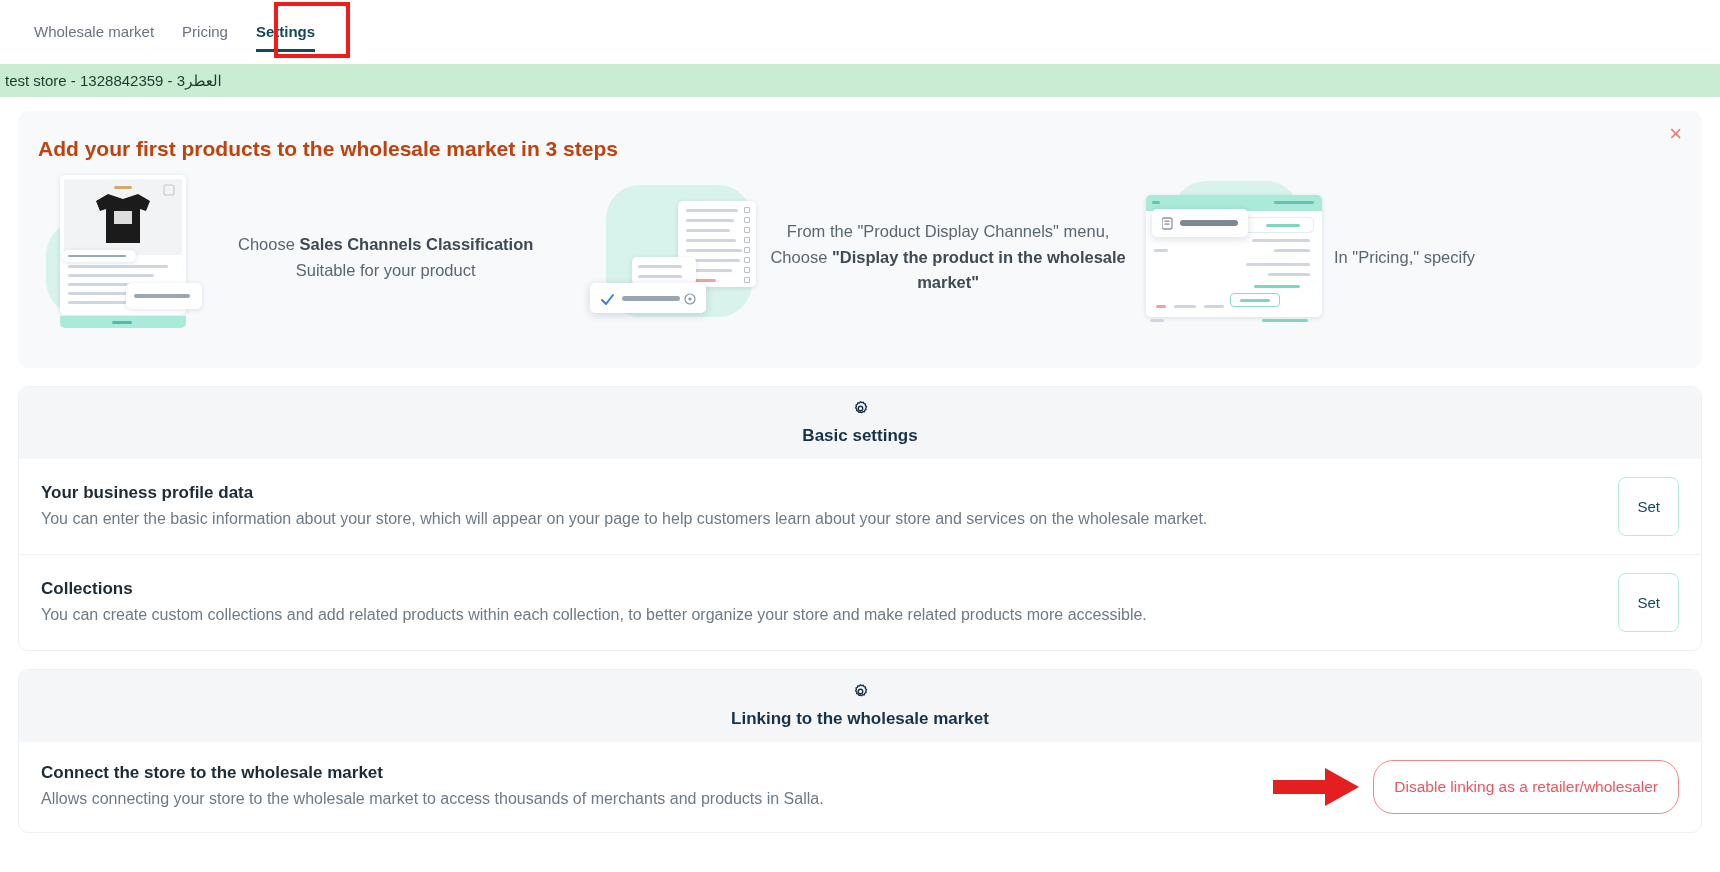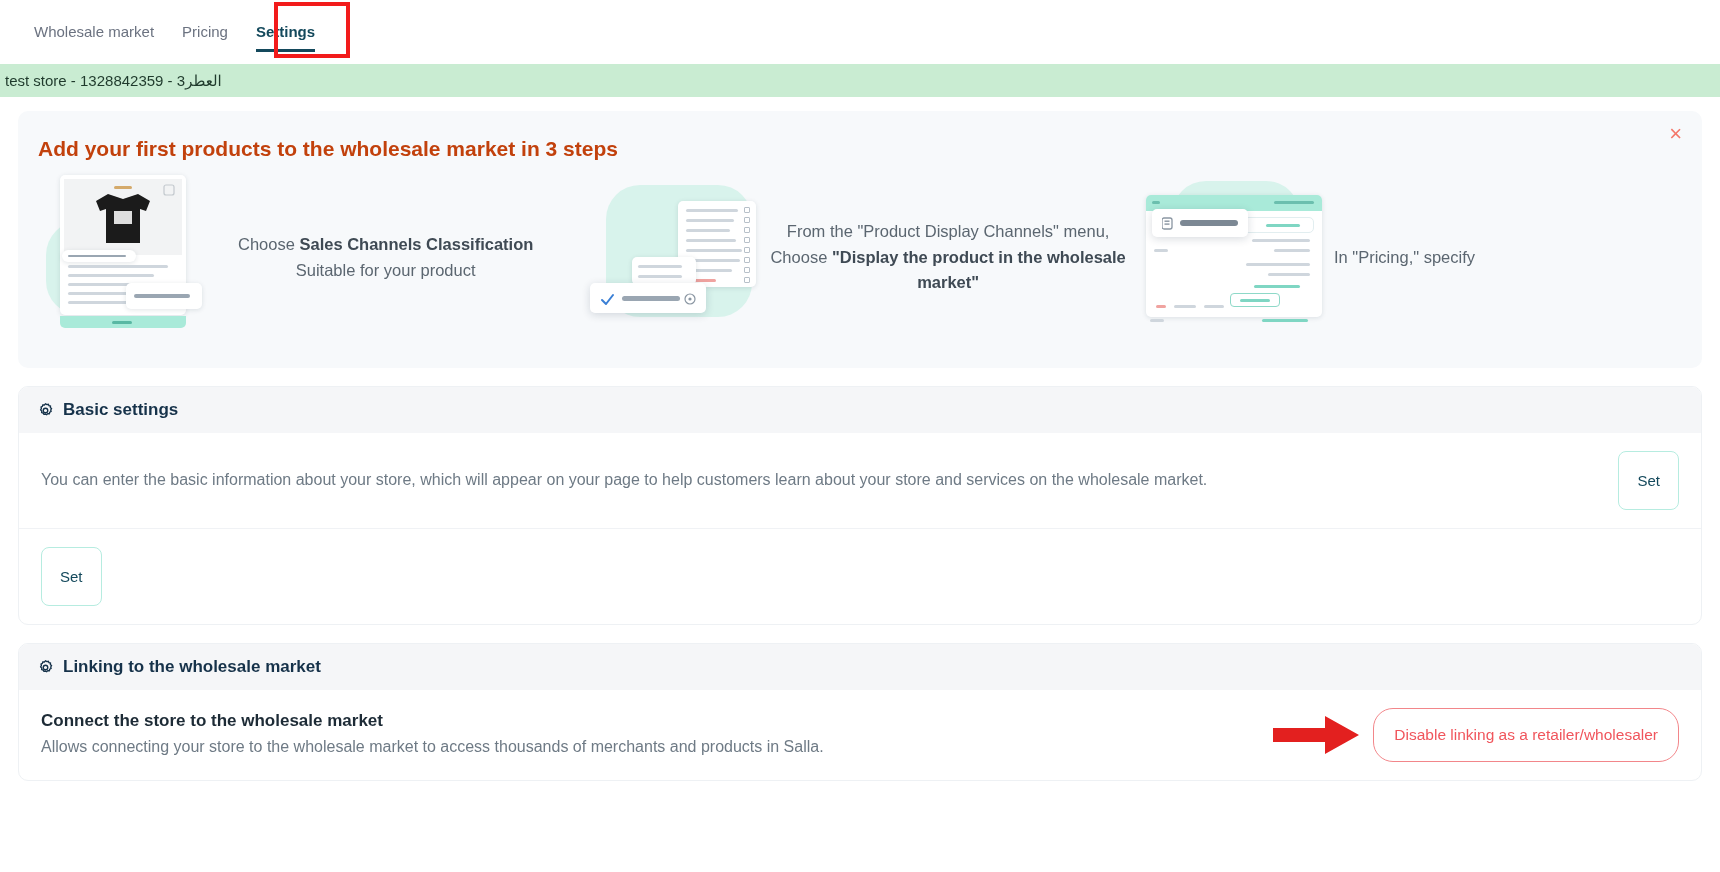--- a/index.html
+++ b/index.html
@@ -163,20 +163,21 @@
   }
   .panel-header {
     background: #f5f6f8;
     padding: 13px 18px;
     display: flex;
     align-items: center;
     gap: 9px;
     font-size: 17px;
     font-weight: 700;
     color: #16324a;
+    flex-direction: column;
   }
   .gear {
     width: 17px; height: 17px;
     display: inline-block;
     flex: none;
   }
   .panel-row {
     display: flex;
     align-items: center;
     padding: 18px 22px;
@@ -374,26 +375,31 @@
         <svg width="17" height="17" viewBox="0 0 24 24" fill="none" stroke="#16324a" stroke-width="1.9">
           <circle cx="12" cy="12" r="3.2"></circle>
           <path d="M12 2.5l1.8 1.2 2.1-.5 1 1.9 2.1.6-.1 2.2 1.6 1.5-1.1 1.9.5 2.1-1.9 1-.6 2.1-2.2-.1-1.5 1.6-1.9-1.1-2.1.5-1-1.9-2.1-.6.1-2.2-1.6-1.5 1.1-1.9-.5-2.1 1.9-1 .6-2.1 2.2.1z"></path>
         </svg>
       </span>
       <span>Basic settings</span>
     </div>
 
     <div class="panel-row">
       <div class="row-main">
+        <div class="row-title">Your business profile data</div>
         <div class="row-desc">You can enter the basic information about your store, which will appear on your page to help customers learn about your store and services on the wholesale market.</div>
       </div>
       <button class="btn-set">Set</button>
     </div>
 
     <div class="panel-row">
+      <div class="row-main">
+        <div class="row-title">Collections</div>
+        <div class="row-desc">You can create custom collections and add related products within each collection, to better organize your store and make related products more accessible.</div>
+      </div>
       <button class="btn-set">Set</button>
     </div>
   </div>
 
   <div class="panel">
     <div class="panel-header">
       <span class="gear">
         <svg width="17" height="17" viewBox="0 0 24 24" fill="none" stroke="#16324a" stroke-width="1.9">
           <circle cx="12" cy="12" r="3.2"></circle>
           <path d="M12 2.5l1.8 1.2 2.1-.5 1 1.9 2.1.6-.1 2.2 1.6 1.5-1.1 1.9.5 2.1-1.9 1-.6 2.1-2.2-.1-1.5 1.6-1.9-1.1-2.1.5-1-1.9-2.1-.6.1-2.2-1.6-1.5 1.1-1.9-.5-2.1 1.9-1 .6-2.1 2.2.1z"></path>

